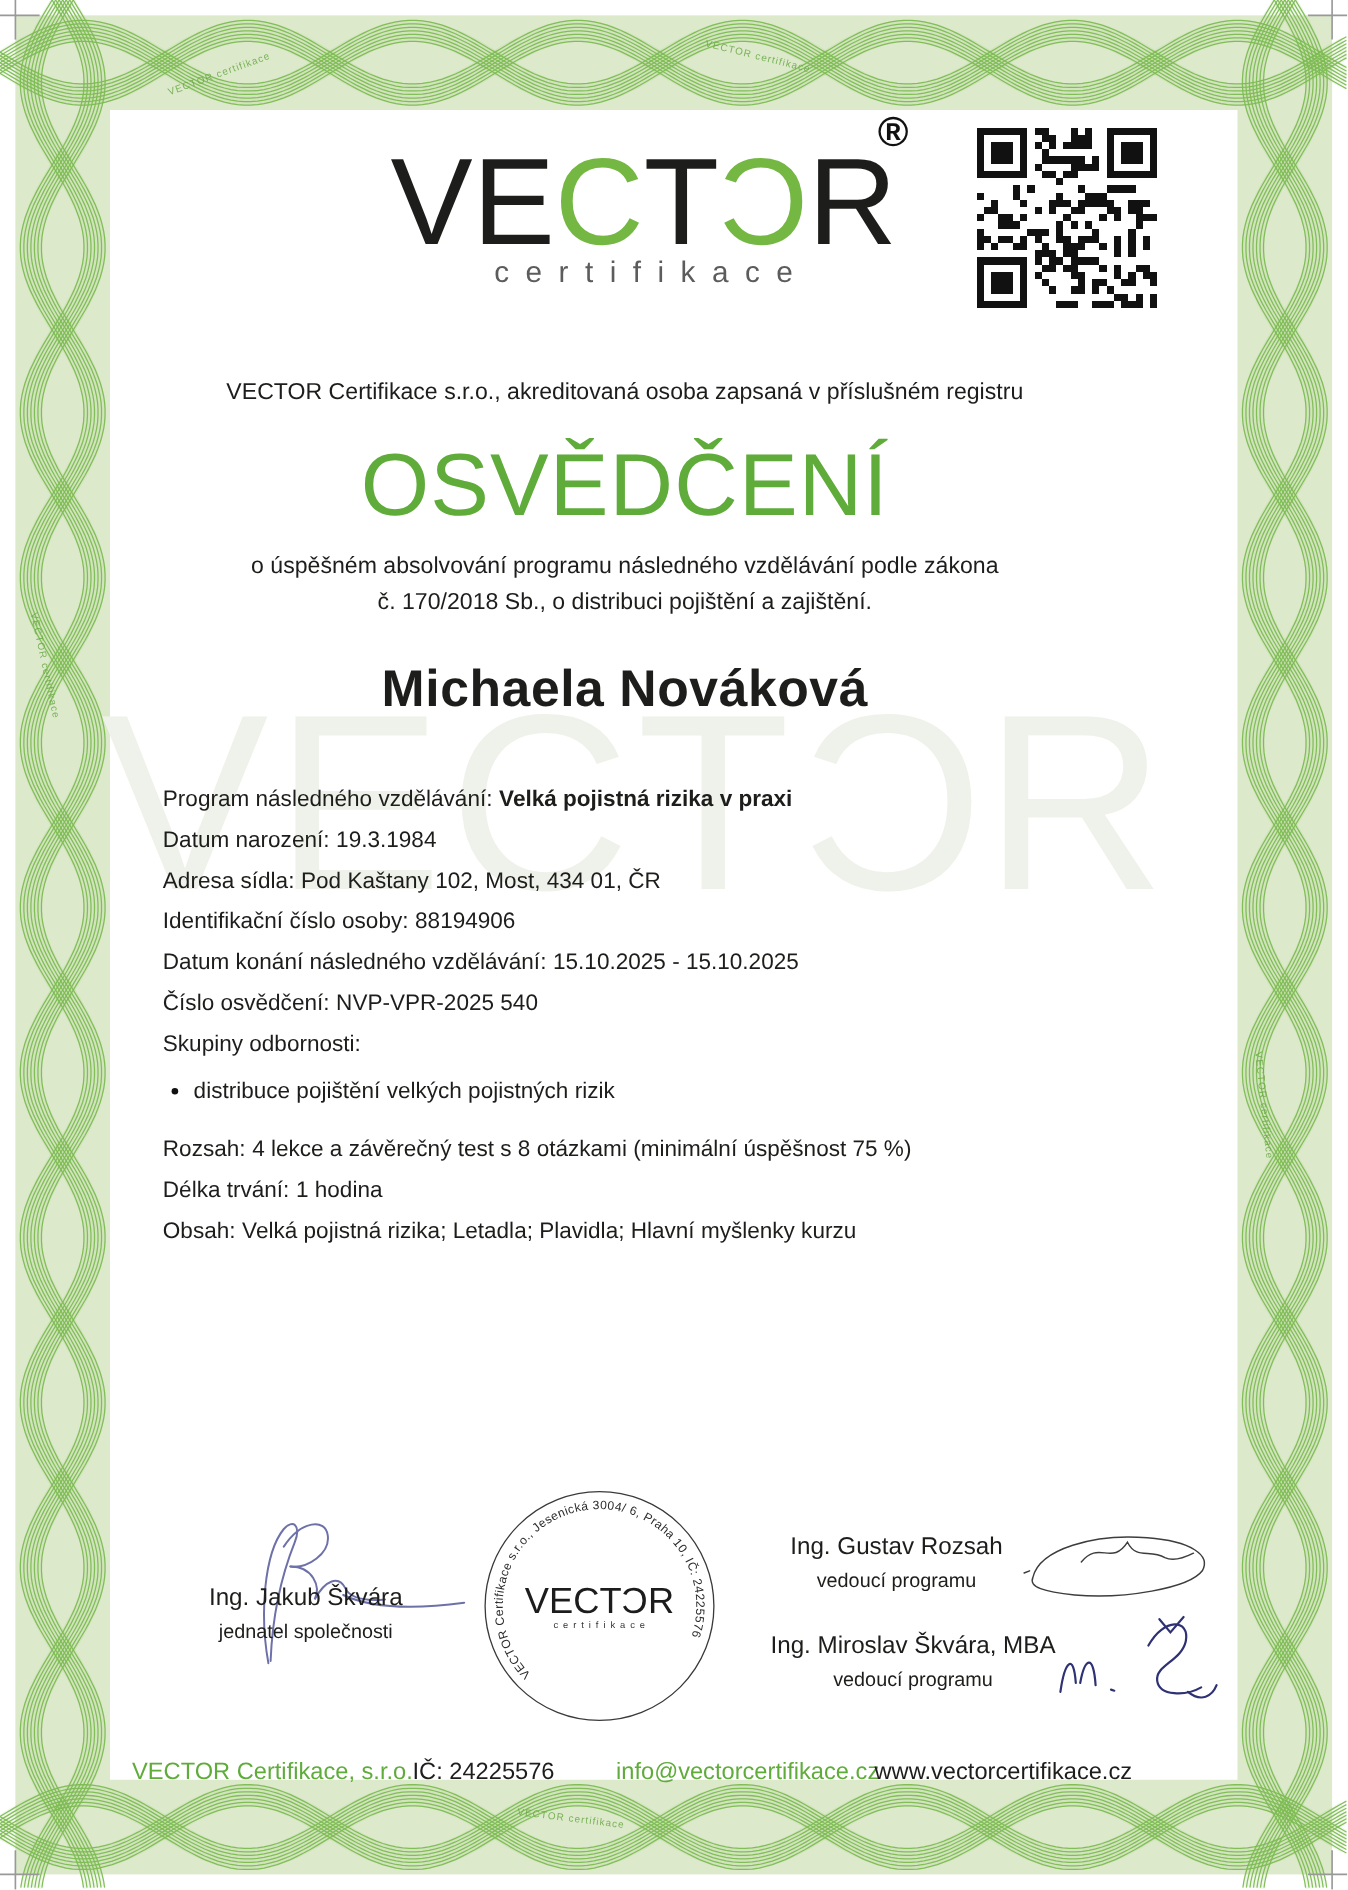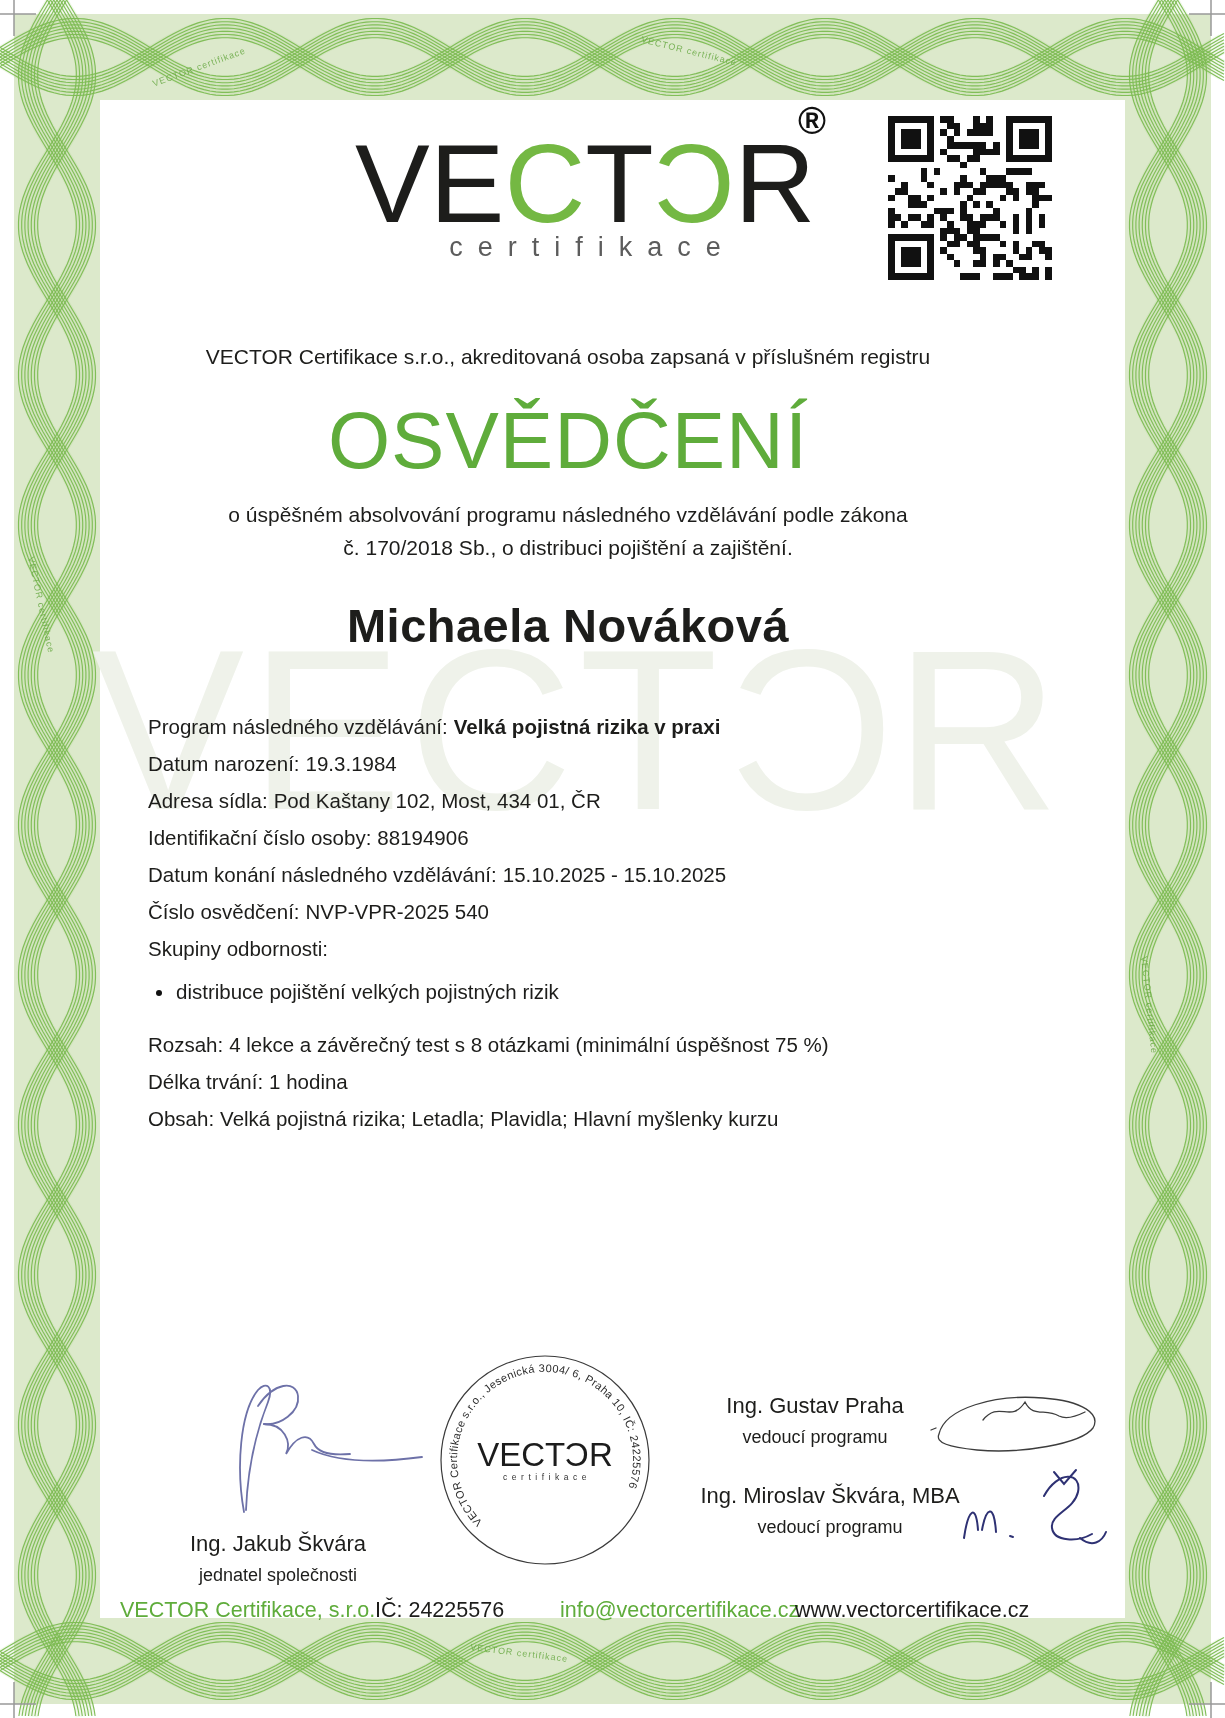--- a/index.html
+++ b/index.html
@@ -41,21 +41,21 @@
   .rows .row{line-height:37px;white-space:nowrap;margin-left:28px;}
   .fields{top:708px;}
   .val{margin-left:6px;}
   .bold{font-weight:bold;}
   .specialty{top:978px;left:156px;z-index:2;font-size:20.5px;line-height:28px;white-space:nowrap;}
   .dot{display:inline-block;width:6px;height:6px;border-radius:50%;background:#111;vertical-align:3px;margin-right:14px;}
   .details{top:1026px;}
   
   .sig-name{font-size:22px;line-height:31px;text-align:center;z-index:2;}
   .sig-role{font-size:18px;line-height:33px;}
-  .jakub-block{left:70px;top:1528px;width:400px;padding-left:16px;}
+  .jakub-block{left:70px;top:1436px;width:400px;padding-left:16px;}
   .vacek-block{left:655px;top:1390px;width:320px;}
   .miroslav-block{left:650px;top:1480px;width:360px;}
   .seal{left:429px;top:1344px;}
   .seal-center{left:429px;top:1438px;width:232px;text-align:center;z-index:2;}
   .seal-logo{font-size:33px;line-height:34px;color:#1c1c1c;white-space:nowrap;}
   .seal-sub{font-size:8.5px;letter-spacing:4.5px;padding-left:4px;color:#333;}
   .seal-ring-text{font-size:11px;letter-spacing:.4px;fill:#2b2b2b;}
   
   .footer-item{top:1582px;font-size:21.5px;white-space:nowrap;margin-top:16px;}
   .f-company{left:120px;color:var(--accent);}
@@ -402,21 +402,21 @@
         <path id="sealTextPath" d="M53.8,178.2 A88,88 0 1 1 178.2,178.2" fill="none"></path>
       </defs>
     <text class="seal-ring-text"><textPath href="#sealTextPath">VECTOR Certifikace s.r.o., Jesenická 3004/ 6, Praha 10, IČ: 24225576</textPath></text>
   </svg>
   <div class="abs seal-center">
     <div class="seal-logo"><span>VE</span><span>C</span><span>T</span><span class="flip">C</span><span>R</span></div>
     <div class="seal-sub">certifikace</div>
   </div>
 
   <div class="abs sig-name vacek-block">
-    <div>Ing. Gustav Praha</div>
+    <div>Ing. Gustav Rozsah</div>
     <div class="sig-role">vedoucí programu</div>
   </div>
   <svg class="abs" style="left:925px;top:1386px;" width="185" height="75" viewBox="0 0 185 75">
     <g fill="none" stroke="#3d3d3d" stroke-width="1.3" stroke-linecap="round">
       <path d="M14,48 C20,22 70,8 118,12 C158,15 176,28 168,42 C156,58 96,68 52,64 C24,61 10,57 14,48"></path>
       <path d="M58,34 C74,14 86,38 100,16 C108,32 120,22 134,30 C142,34 152,30 160,26"></path>
       <path d="M6,44 l5,-2"></path>
     </g>
   </svg>
 

